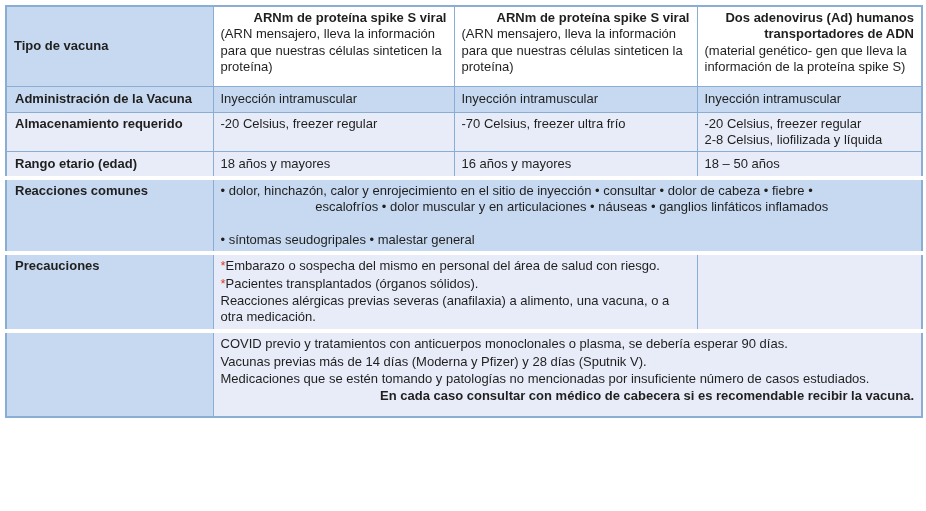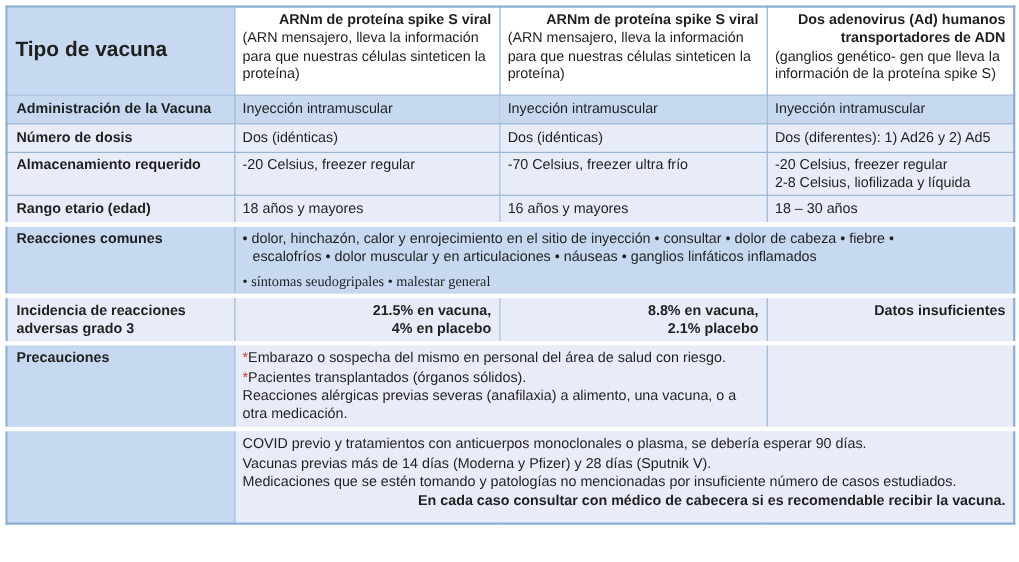--- a/index.html
+++ b/index.html
@@ -8,32 +8,32 @@
   table{border-collapse:collapse;table-layout:fixed;width:916px;
         border:2px solid #8aadd3;font-size:13px;line-height:1.25;}
   td{border:1px solid #8aadd3;padding:3px 7px 3px 7px;vertical-align:middle;
      overflow:hidden;word-wrap:break-word;}
   .blue{background:#c7d9f0;}
   .pale{background:#e8ecf8;}
   .white{background:#ffffff;}
   .b{font-weight:bold;text-align:right;}
   .top{vertical-align:top;}
   .label{font-weight:bold;padding-left:8px;}
-  .h1label{font-size:19px;font-weight:bold;}
+  .h1label{font-size:13px;font-weight:bold;}
   .red{color:#e03a2a;font-weight:normal;}
   tr.r-header{height:80px;}
   tr.r-std{height:26px;}
   tr.r-alm{height:37px;padding-left:16px;}
   tr.r-reac{height:44px;}
   tr.r-inc{height:43px;}
   tr.r-prec1{height:72px;}
   tr.r-prec2{height:86px;}
   tr.gap td{border-top:4px solid #ffffff;}
-  .indent{padding-left:9px;}
-  .reac-line3{margin-top:7px;font-family:Liberation Serif, serif;}
+  .indent{padding-left:9px;text-align:center;}
+  .reac-line3{margin-top:17px;}
   .p-line{margin:0 0 1px 0;}
 </style>
 </head>
 <body>
 
 <div class="wrap">
 <table>
   <colgroup>
     <col style="width:207px">
         <col style="width:241px">
@@ -47,78 +47,60 @@
     <td class="white top">
       <div class="b">ARNm de proteína spike S viral</div>
       <div>(ARN mensajero, lleva la información para que nuestras células sinteticen la proteína)</div>
     </td>
     <td class="white top">
       <div class="b">ARNm de proteína spike S viral</div>
       <div>(ARN mensajero, lleva la información para que nuestras células sinteticen la proteína)</div>
     </td>
     <td class="white top">
       <div class="b">Dos adenovirus (Ad) humanos transportadores de ADN</div>
-      <div>(ganglios genético- gen que lleva la información de la proteína spike S)</div>
+      <div>(material genético- gen que lleva la información de la proteína spike S)</div>
     </td>
   </tr>
 
   <tr class="r-std">
     <td class="blue label">Administración de la Vacuna</td>
     <td class="blue">Inyección intramuscular</td>
     <td class="blue">Inyección intramuscular</td>
     <td class="blue">Inyección intramuscular</td>
   </tr>
 
-  <tr class="r-std">
-    <td class="pale label">Número de dosis</td>
-    <td class="pale">Dos (idénticas)</td>
-    <td class="pale">Dos (idénticas)</td>
-    <td class="pale">Dos (diferentes): 1) Ad26 y 2) Ad5</td>
-  </tr>
 
 
   <tr class="r-alm">
     <td class="pale label top">Almacenamiento requerido</td>
     <td class="pale top">-20 Celsius, freezer regular</td>
     <td class="pale top">-70 Celsius, freezer ultra frío</td>
     <td class="pale top">
       <div>-20 Celsius, freezer regular</div>
       <div>2-8 Celsius, liofilizada y líquida</div>
     </td>
   </tr>
 
 
   <tr class="r-std">
     <td class="pale label">Rango etario (edad)</td>
     <td class="pale">18 años y mayores</td>
     <td class="pale">16 años y mayores</td>
-    <td class="pale">18 – 30 años</td>
+    <td class="pale">18 – 50 años</td>
   </tr>
 
   <tr class="r-reac gap">
     <td class="blue label top">Reacciones comunes</td>
     <td class="blue top" colspan="3">
       <div>• dolor, hinchazón, calor y enrojecimiento en el sitio de inyección  • consultar • dolor de cabeza • fiebre •</div>
       <div class="indent">escalofríos • dolor muscular y en articulaciones • náuseas • ganglios linfáticos inflamados</div>
       <div class="reac-line3">• síntomas seudogripales • malestar general</div>
     </td>
   </tr>
 
-  <tr class="r-inc gap">
-    <td class="pale label top">Incidencia de reacciones adversas grado 3</td>
-    <td class="pale top b">
-      <div>21.5% en vacuna,</div>
-      <div>4% en placebo</div>
-    </td>
-    <td class="pale top b">
-      <div>8.8% en vacuna,</div>
-      <div>2.1% placebo</div>
-    </td>
-    <td class="pale top b">Datos insuficientes</td>
-  </tr>
 
   <tr class="r-prec1 gap">
     <td class="blue label top">Precauciones</td>
     <td class="pale top" colspan="2">
       <div class="p-line"><span class="red">*</span><span>Embarazo o sospecha del mismo en personal del área de salud con riesgo.</span></div>
       <div class="p-line"><span class="red">*</span><span>Pacientes transplantados (órganos sólidos).</span></div>
       <div class="p-line"><span>Reacciones alérgicas previas severas (anafilaxia) a alimento, una vacuna, o a otra medicación.</span></div>
     </td>
     <td class="pale"></td>
   </tr>

